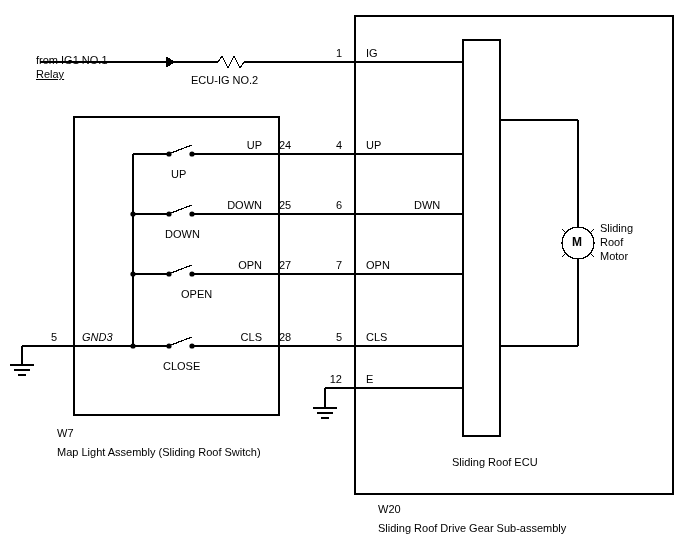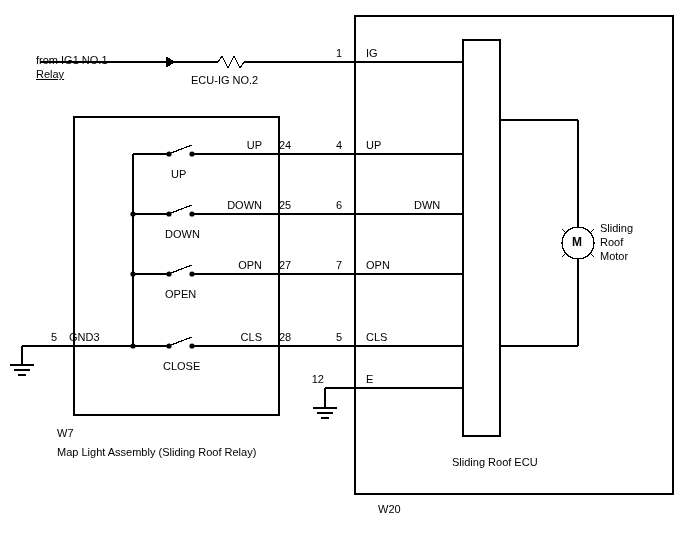--- a/index.html
+++ b/index.html
@@ -132,38 +132,39 @@
   <div class="lbl right" style="left:186px; top:199px; width:76px;">DOWN</div>
   <div class="lbl" style="left:279px; top:199px;">25</div>
   <div class="lbl right" style="left:310px; top:199px; width:32px;">6</div>
   <div class="lbl" style="left:366px; top:199px;margin-left:48px;">DWN</div>
   <div class="lbl" style="left:165px; top:228px;">DOWN</div>
 
   <div class="lbl right" style="left:196px; top:259px; width:66px;">OPN</div>
   <div class="lbl" style="left:279px; top:259px;">27</div>
   <div class="lbl right" style="left:310px; top:259px; width:32px;">7</div>
   <div class="lbl" style="left:366px; top:259px;">OPN</div>
-  <div class="lbl" style="left:165px; top:288px;">OPEN</div>
+  <div class="lbl" style="left:181px; top:288px;">OPEN</div>
 
   <div class="lbl right" style="left:200px; top:331px; width:62px;">CLS</div>
   <div class="lbl" style="left:279px; top:331px;text-align:center;">28</div>
   <div class="lbl right" style="left:310px; top:331px; width:32px;">5</div>
   <div class="lbl" style="left:366px; top:331px;">CLS</div>
   <div class="lbl" style="left:163px; top:360px;">CLOSE</div>
 
   <div class="lbl" style="left:51px; top:331px;">5</div>
-  <div class="lbl" style="left:69px; top:331px;">GND3</div>
+  <div class="lbl" style="left:82px; top:331px;font-style:italic;">GND3</div>
 
-  <div class="lbl right" style="left:292px; top:373px; width:32px;">12</div>
+  <div class="lbl right" style="left:310px; top:373px; width:32px;">12</div>
   <div class="lbl" style="left:366px; top:373px;">E</div>
 
   <div class="lbl" style="left:572px; top:236px; font-size:12px; font-weight:bold;">M</div>
   <div class="lbl" style="left:600px; top:222px;">Sliding</div>
   <div class="lbl" style="left:600px; top:236px;">Roof</div>
   <div class="lbl" style="left:600px; top:250px;">Motor</div>
 
   <div class="lbl" style="left:57px; top:427px;">W7</div>
-  <div class="lbl" style="left:57px; top:446px;">Map Light Assembly (Sliding Roof Relay)</div>
+  <div class="lbl" style="left:57px; top:446px;">Map Light Assembly (Sliding Roof Switch)</div>
 
   <div class="lbl" style="left:452px; top:444px;margin-top:12px;">Sliding Roof ECU</div>
   <div class="lbl" style="left:378px; top:503px;">W20</div>
+  <div class="lbl" style="left:378px; top:522px;">Sliding Roof Drive Gear Sub-assembly</div>
 
 </div>
 
 </body></html>

